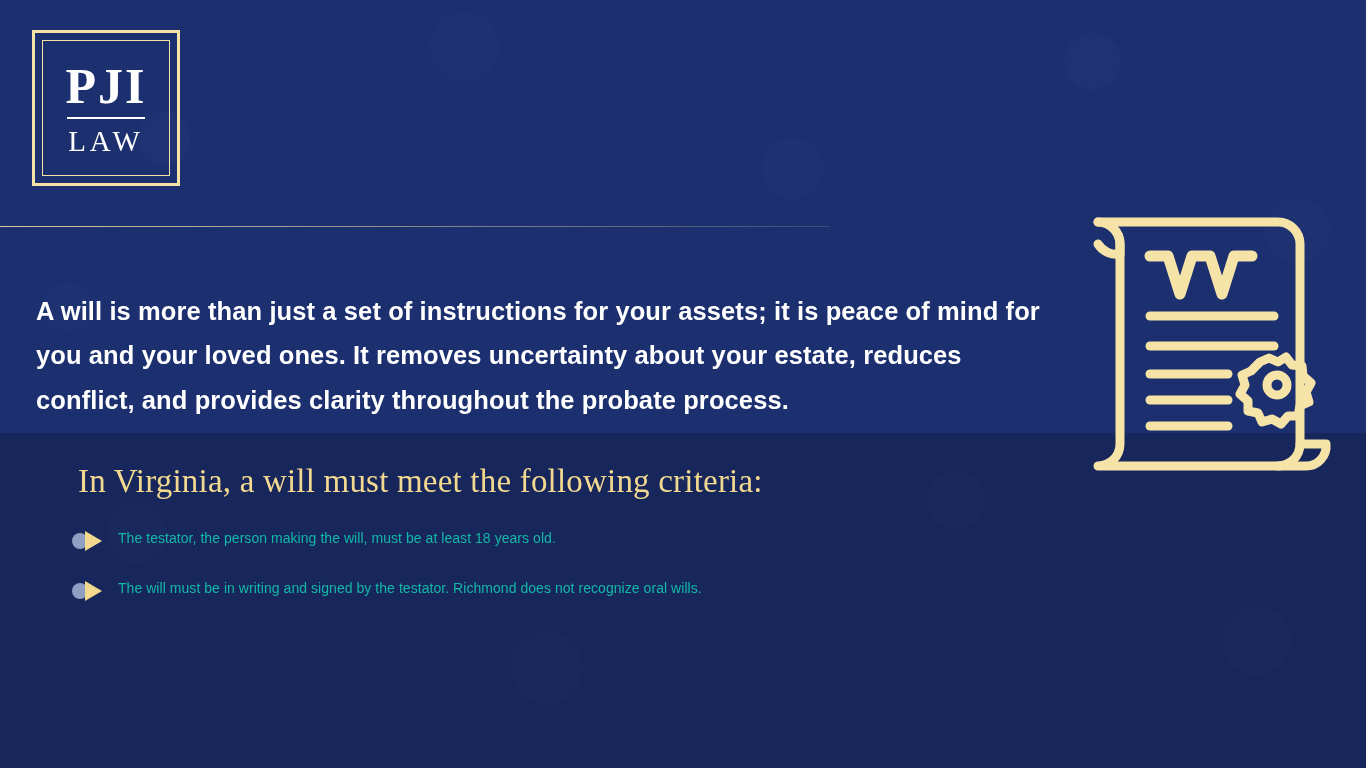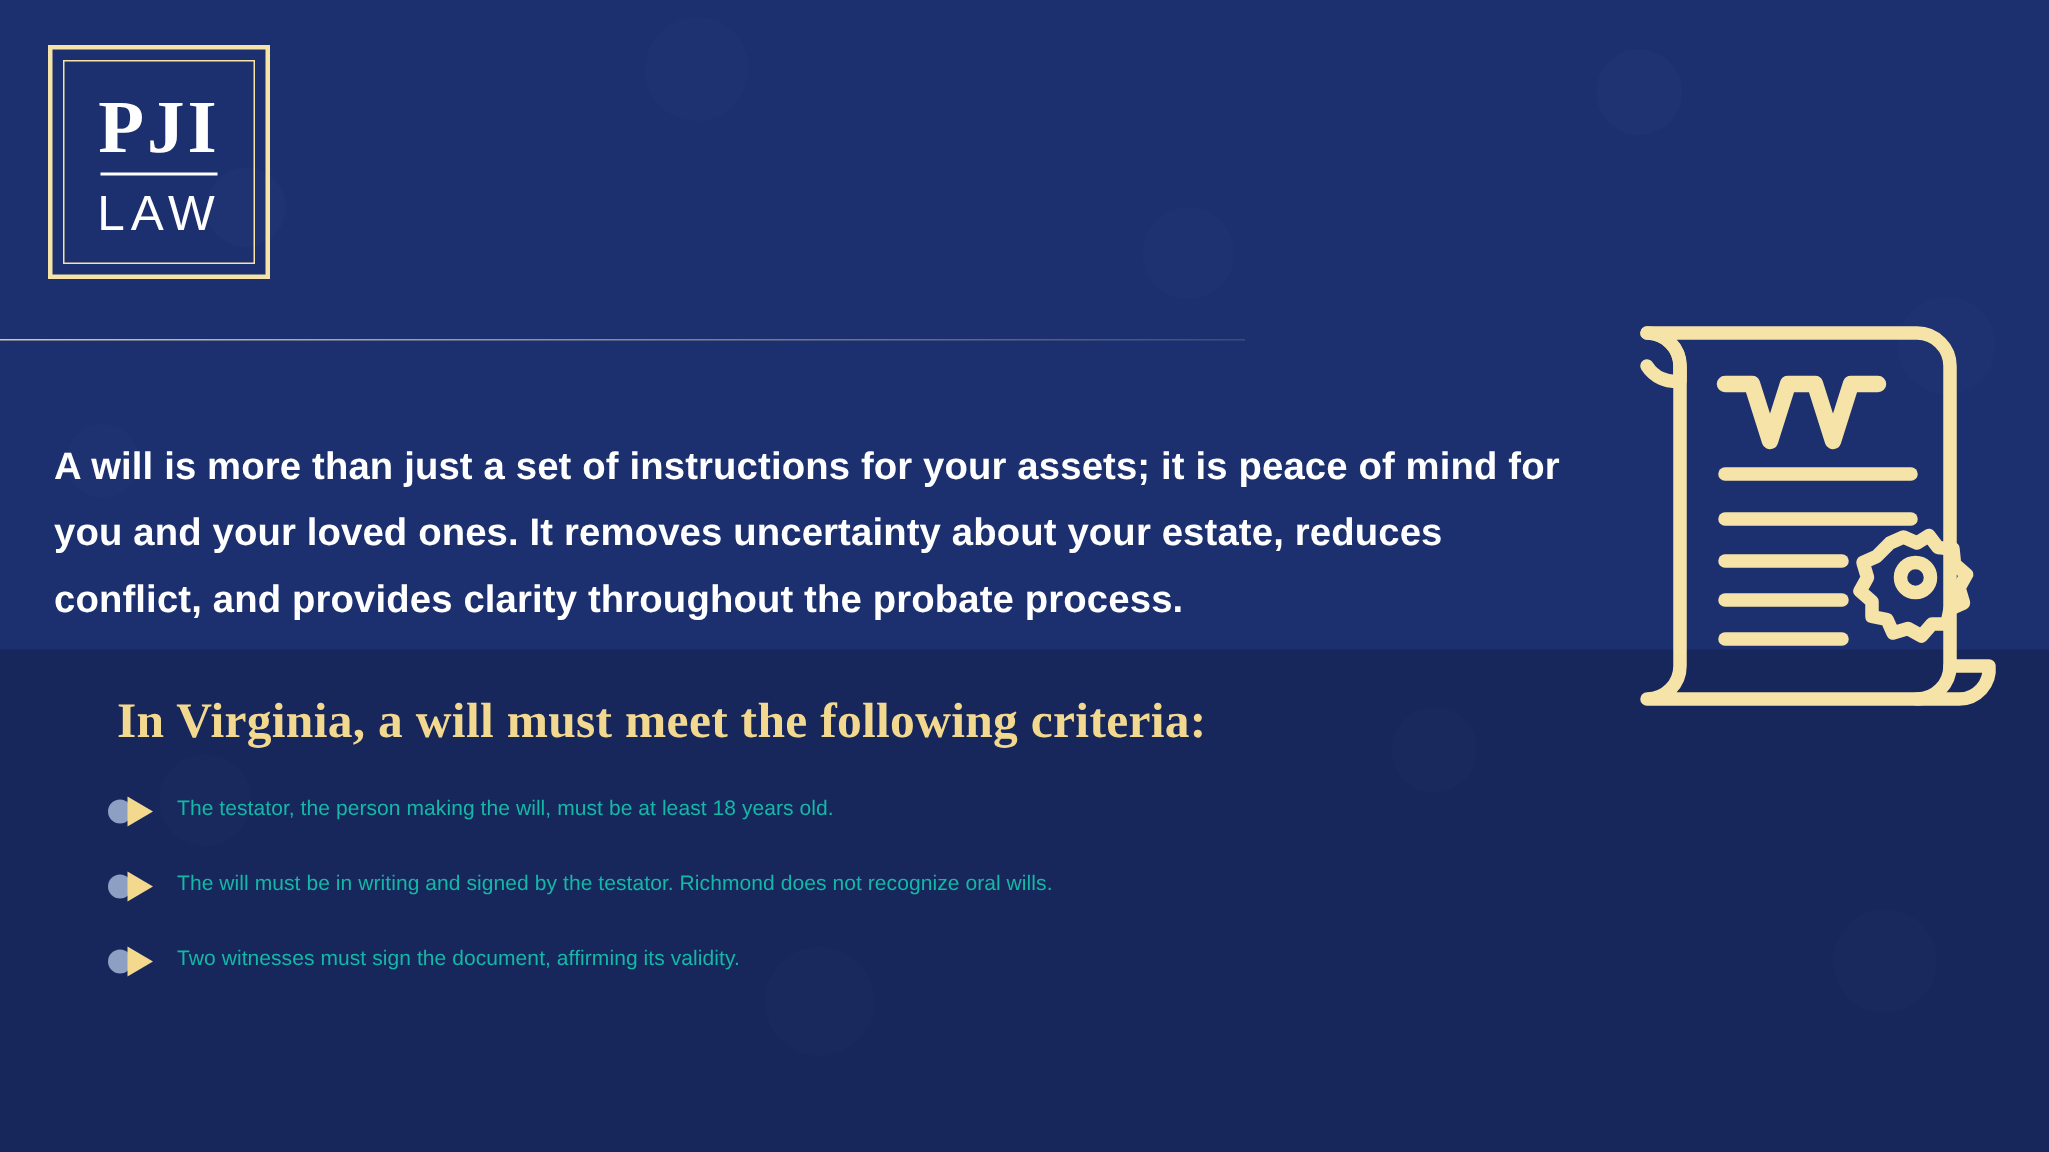--- a/index.html
+++ b/index.html
@@ -86,22 +86,22 @@
     line-height: 1;
     margin-bottom: 6px;
   }
   .logo-rule {
     width: 78px;
     height: 2px;
     background: #ffffff;
     margin-bottom: 8px;
   }
   .logo-law {
-    font-family: Liberation Sans, sans-serif;
-    font-size: 33px;
+    font-family: Liberation Serif, serif;
+    font-size: 29px;
     letter-spacing: 4px;
     line-height: 1;
   }
 
   .title {
     position: absolute;
     left: 210px;
     top: 32px;
     width: 1120px;
     font-family: "Liberation Serif", serif;
@@ -150,21 +150,21 @@
   }
   .scroll-wrap svg { display: block; }
 
   
   .criteria-heading {
     position: absolute;
     z-index: 5;
     left: 78px;
     top: 463px;
     font-family: "Liberation Serif", serif;
-    font-weight: 700;
+    font-weight: 400;
     font-size: 33px;
     color: #f3d98f;
     letter-spacing: 0.2px;
   }
 
   .criteria-list {
     position: absolute;
     z-index: 5;
     left: 72px;
     top: 528px;
@@ -262,20 +262,13 @@
       </span>
     <span class="criteria-text">The testator, the person making the will, must be at least 18 years old.</span>
   </div>
   <div class="criteria-item">
     <span class="bullet">
         <span class="dot"></span>
         <span class="arrow"></span>
       </span>
     <span class="criteria-text">The will must be in writing and signed by the testator. Richmond does not recognize oral wills.</span>
   </div>
-  <div class="criteria-item">
-    <span class="bullet">
-        <span class="dot"></span>
-        <span class="arrow"></span>
-      </span>
-    <span class="criteria-text">Two witnesses must sign the document, affirming its validity.</span>
-  </div>
 </div>
 
 </body></html>

